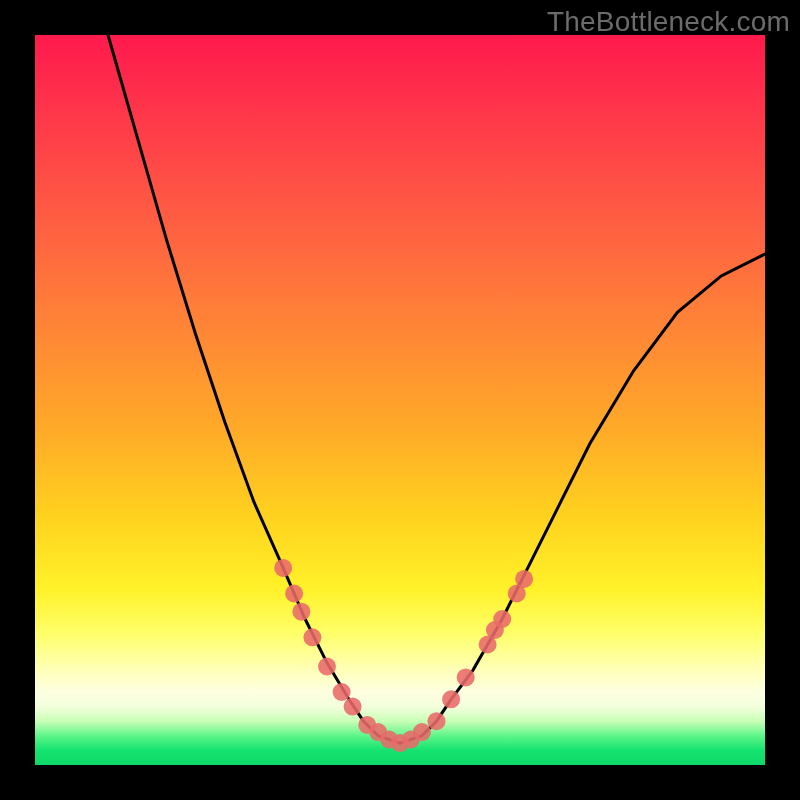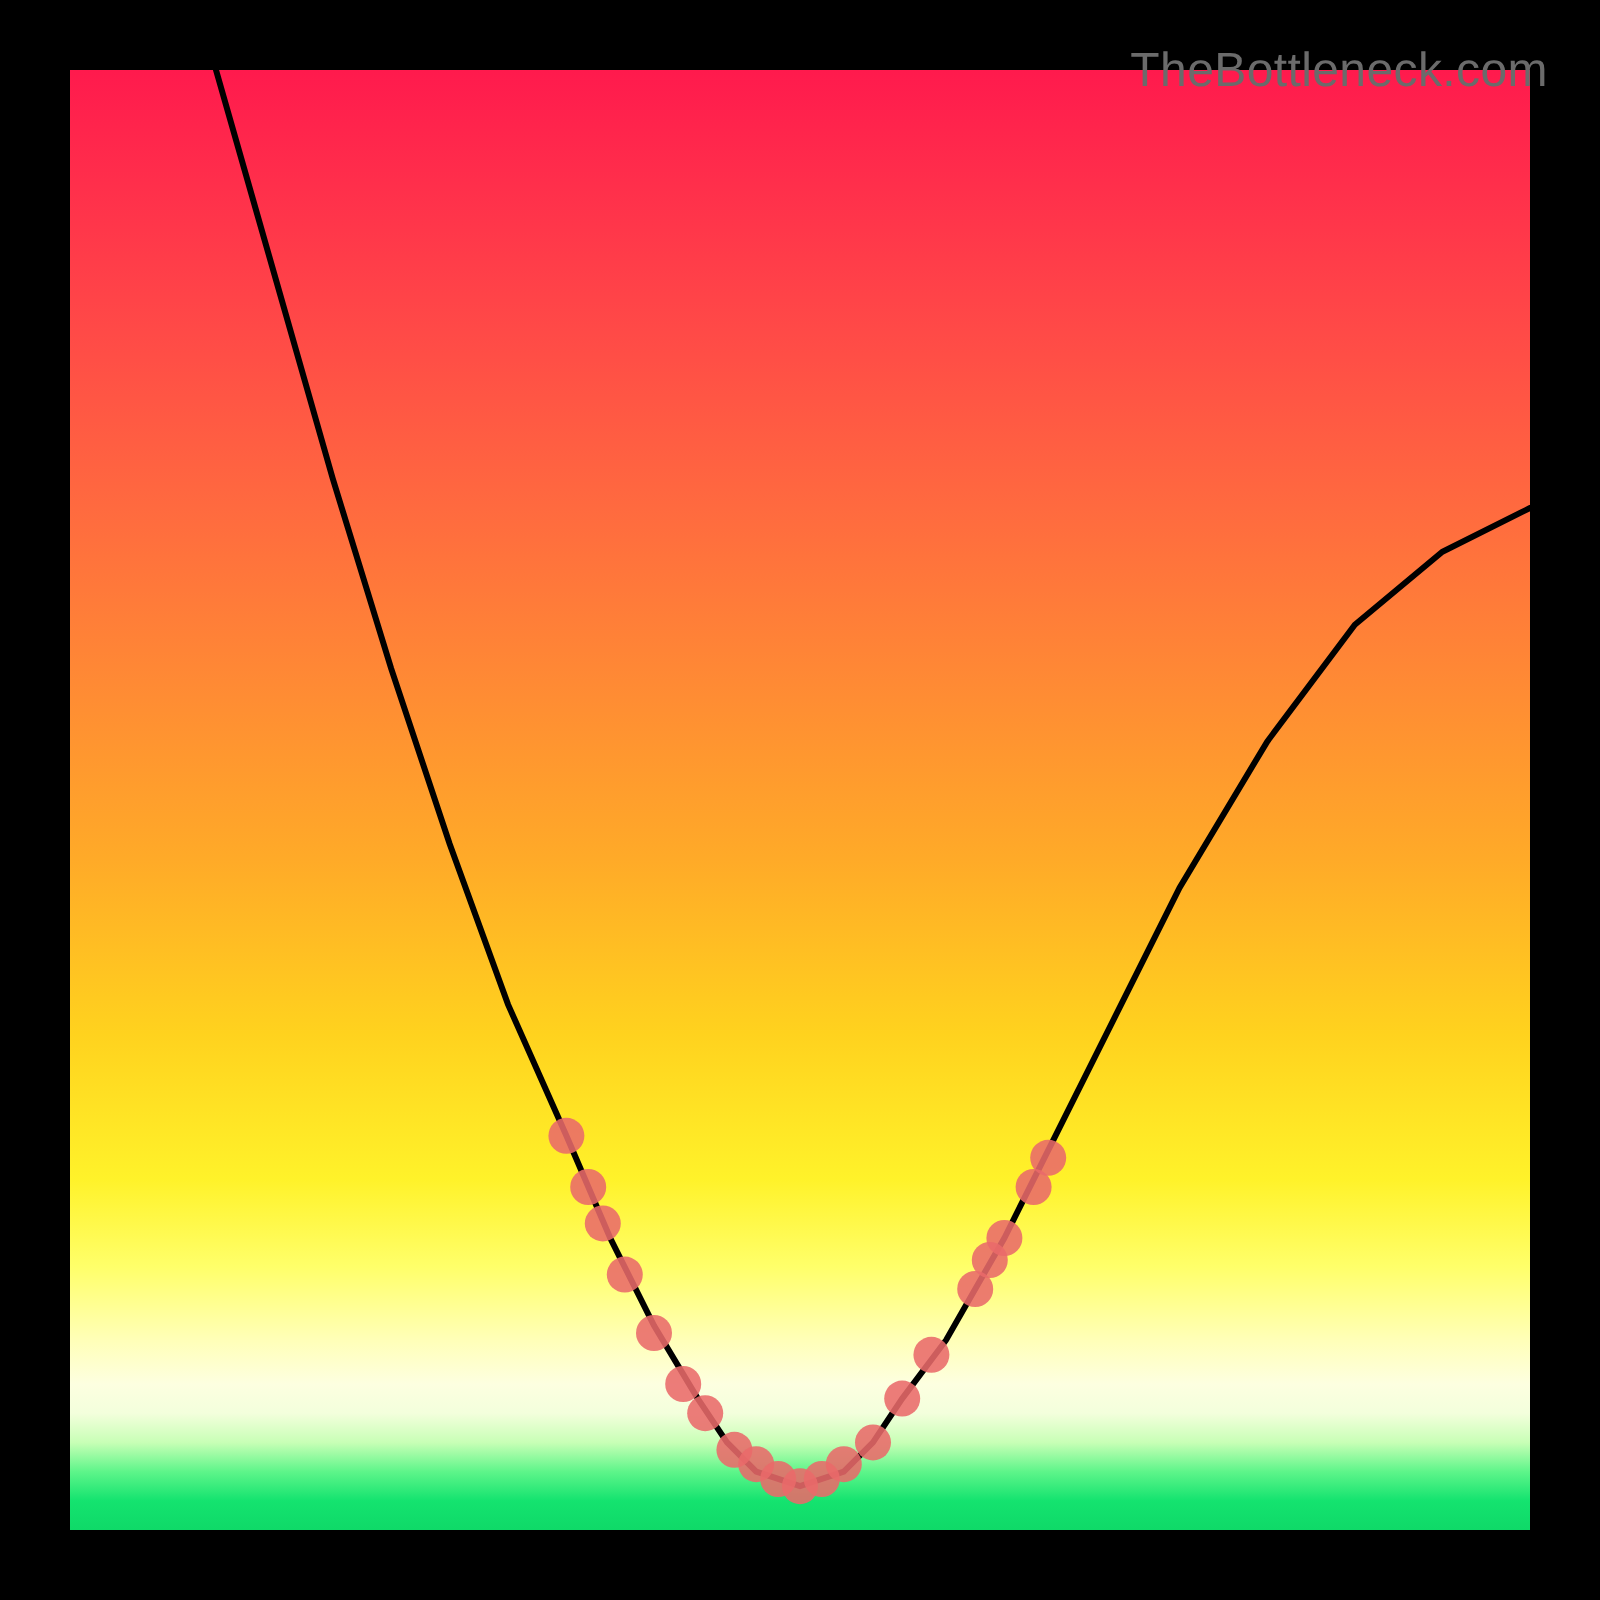--- a/index.html
+++ b/index.html
@@ -42,27 +42,26 @@
       #f3ffdc 92%,
       #c8ffb6 94%,
       #5ef58a 96%,
       #14e36f 98%,
       #0fd968 100%
     );
   }
   .watermark {
     position: absolute;
     top: 6px;
-    right: 26px;
+    right: 10px;
     color: #6b6b6b;
-    font-size: 24px;
+    font-size: 28px;
     font-weight: 500;
     letter-spacing: 0.2px;
     user-select: none;
-    margin-top: 16px;
   }
   svg.curve {
     position: absolute;
     left: 0;
     top: 0;
     width: 730px;
     height: 730px;
     overflow: visible;
   }
 </style>

